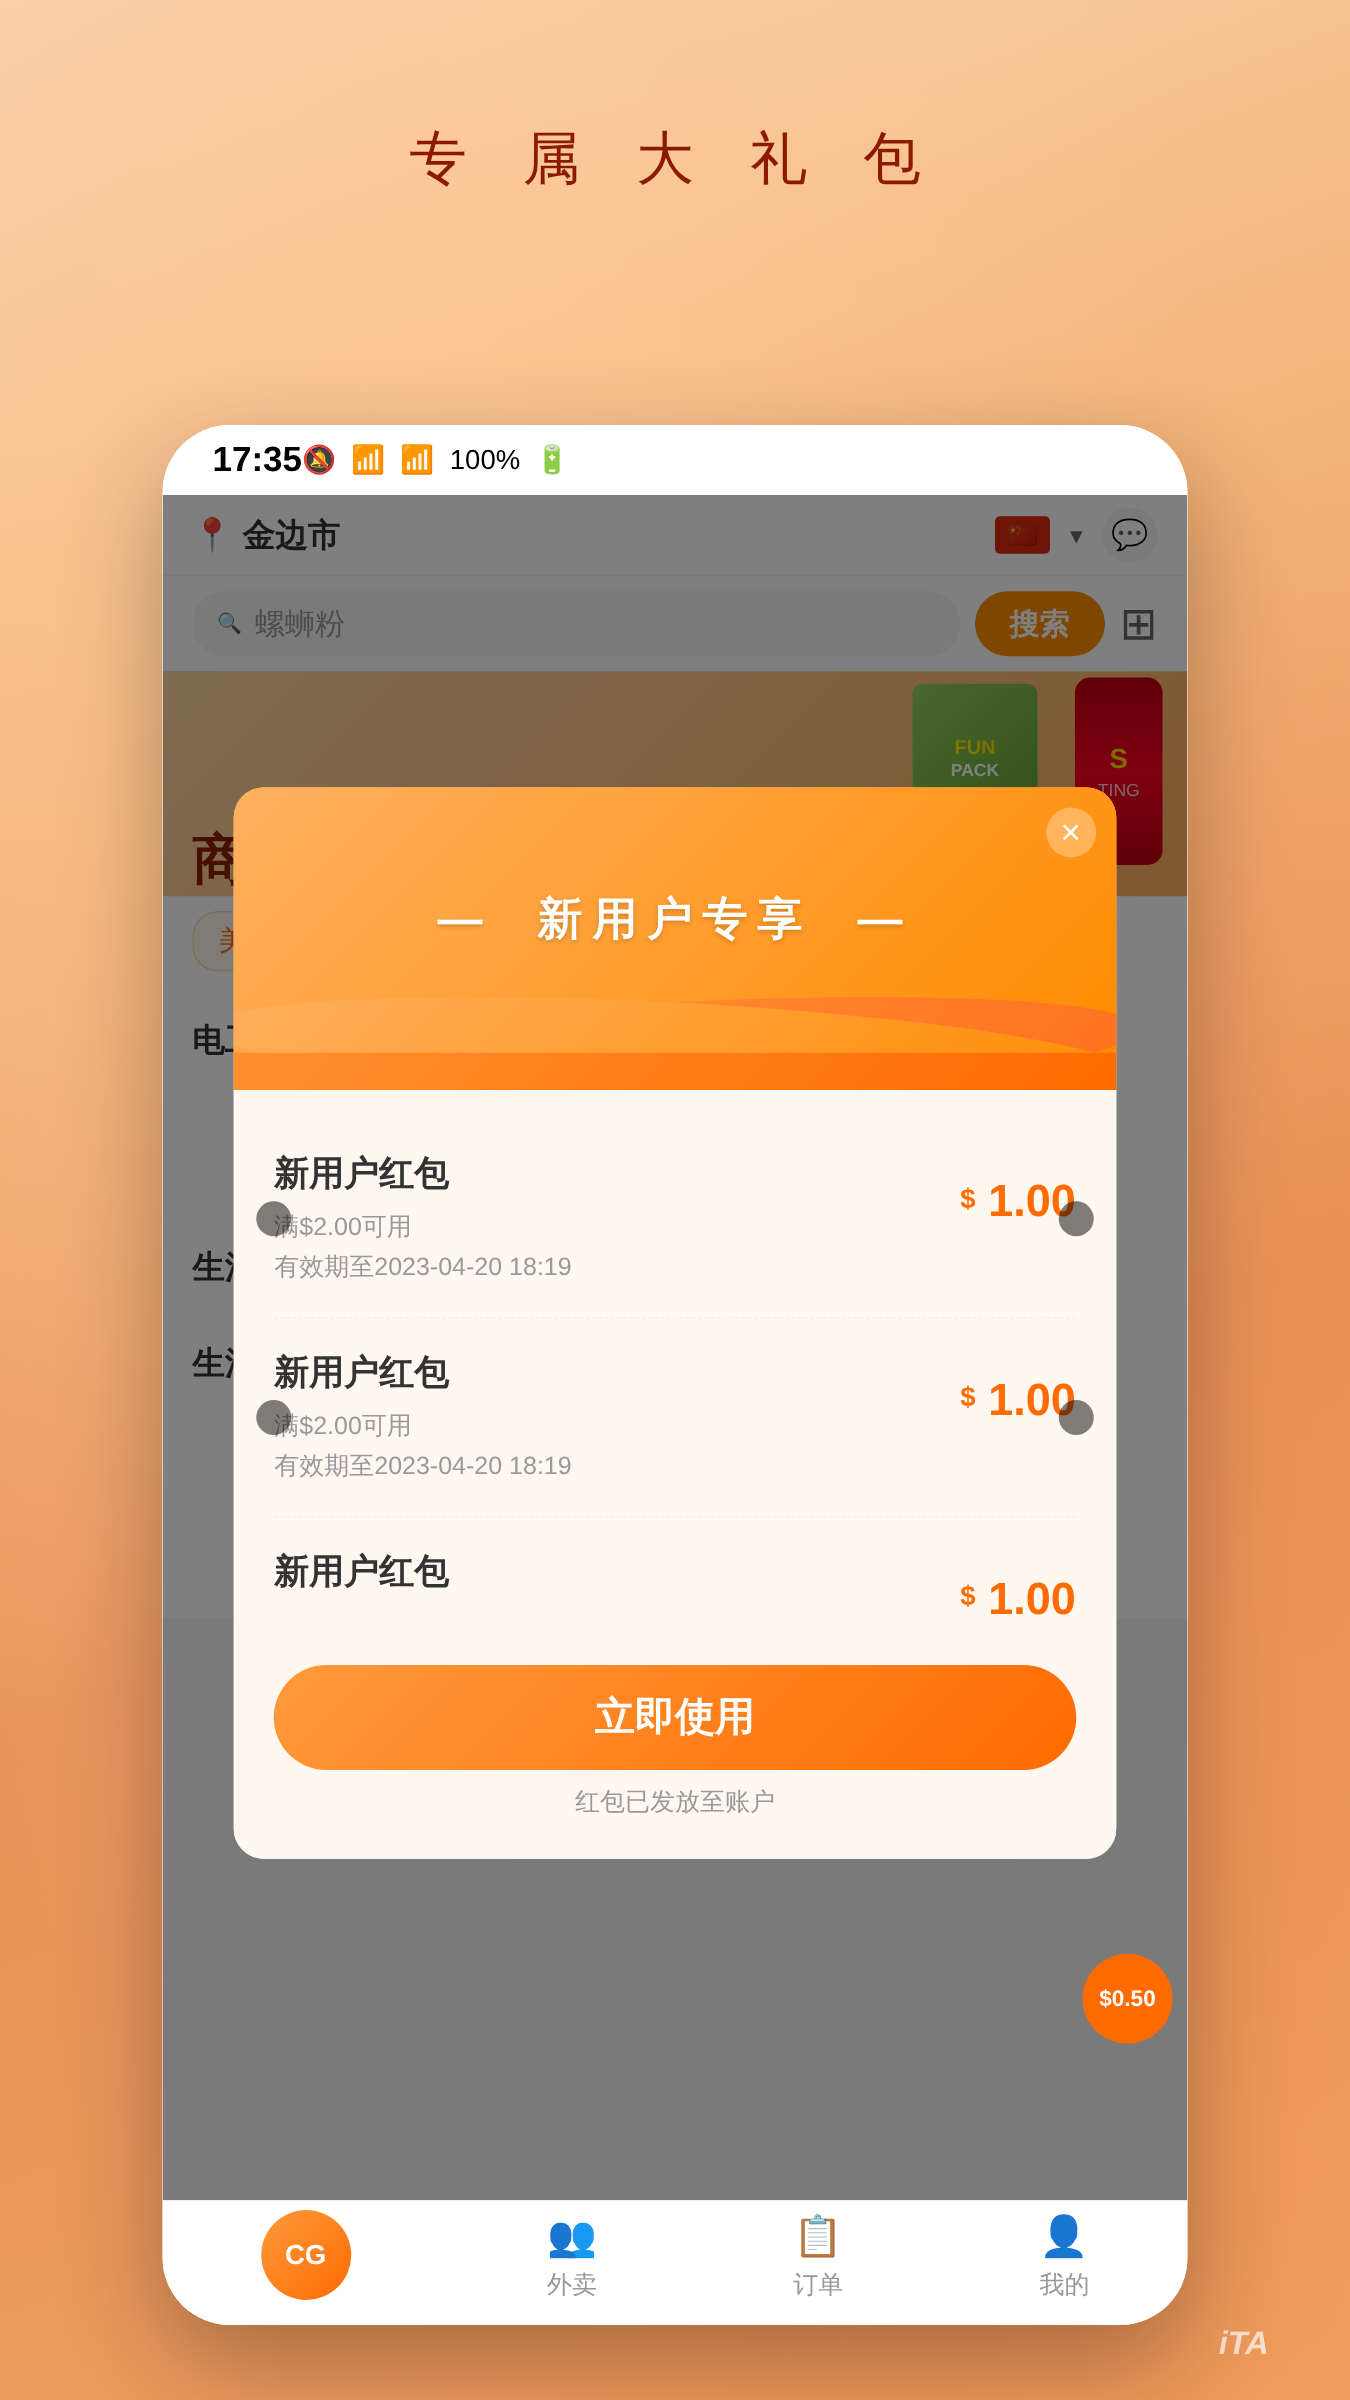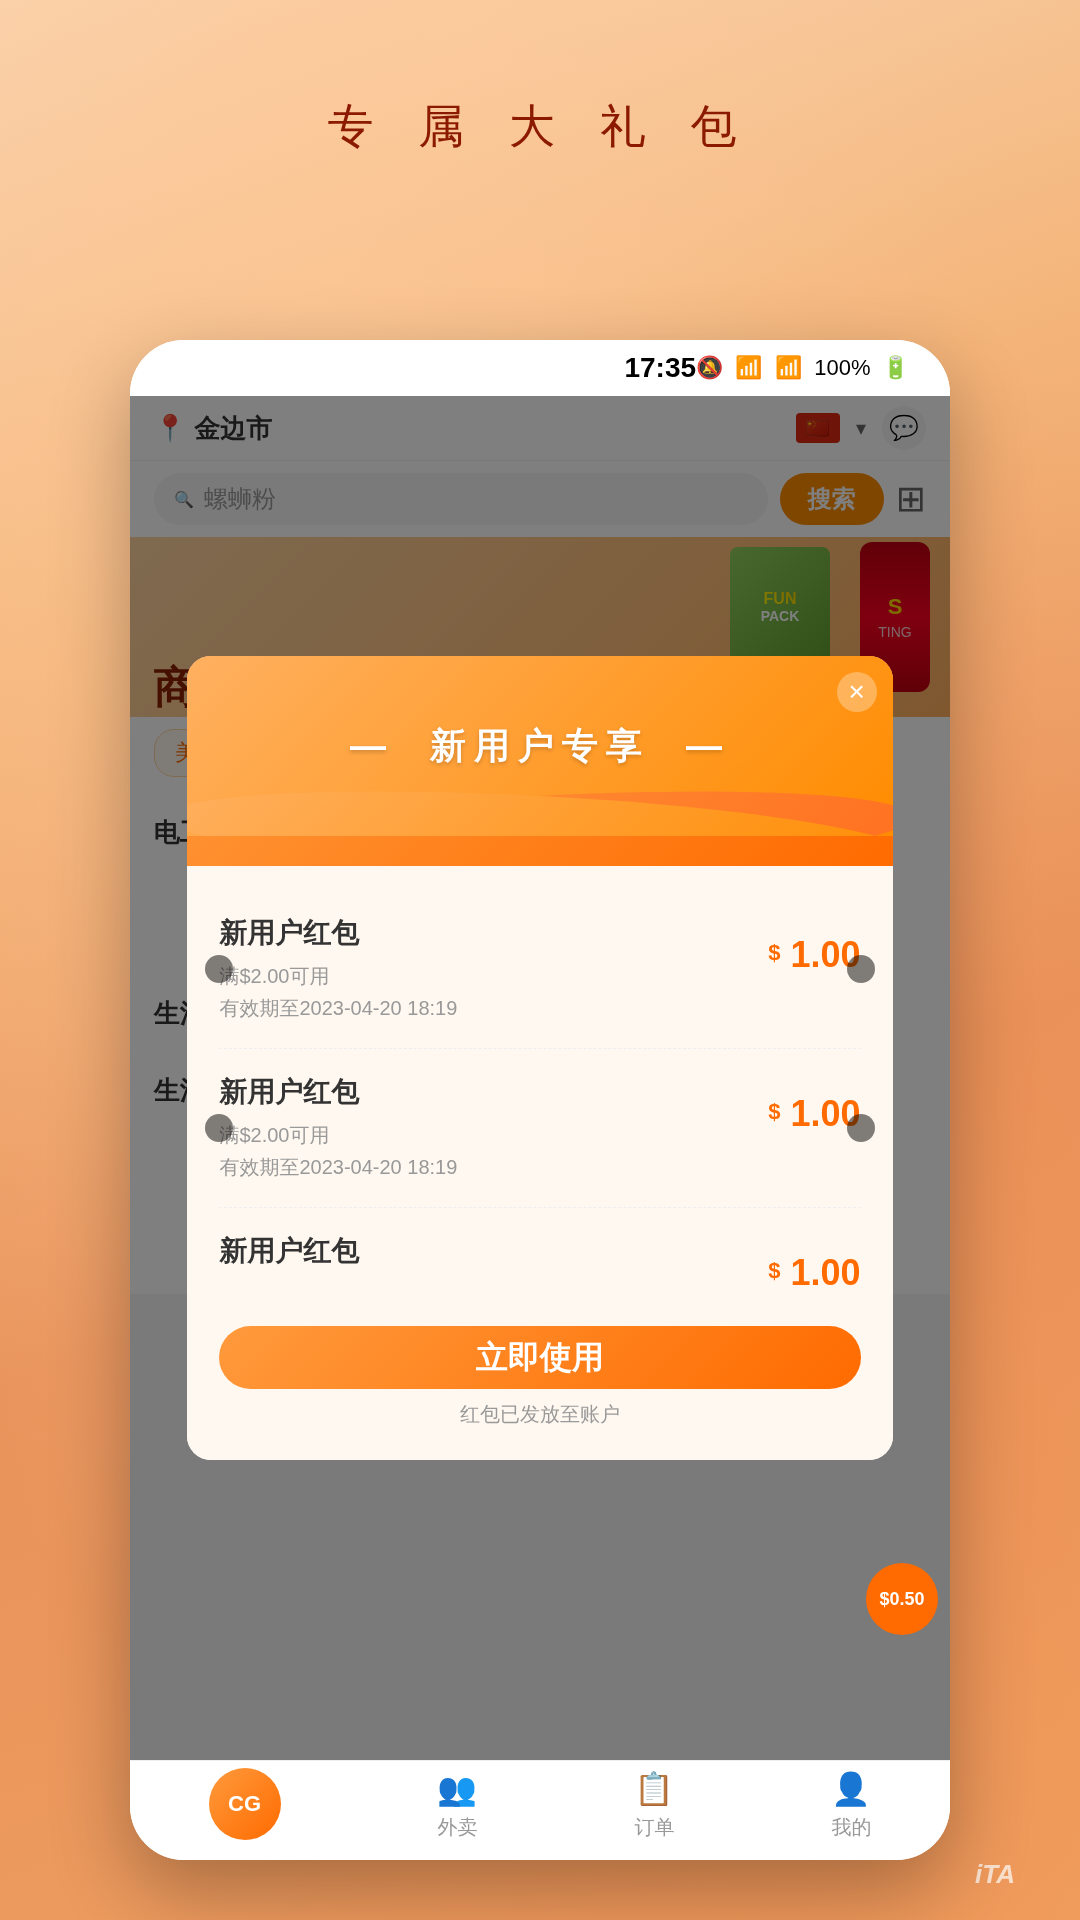--- a/index.html
+++ b/index.html
@@ -62,21 +62,21 @@
       overflow: hidden;
       z-index: 20;
     }
 
     
     .status-bar {
       background: #fff;
       height: 56px;
       display: flex;
       align-items: center;
-      justify-content: flex-end;
+      justify-content: flex-start;
       padding: 0 40px;
     }
 
     .status-time {
       font-size: 28px;
       font-weight: 600;
       color: #000;
     }
 
     .status-icons {
@@ -296,21 +296,21 @@
     
     .ticket-header {
       background: linear-gradient(135deg, #ff9a3c 0%, #ff6b00 100%);
       padding: 0 0 30px 0;
       border-radius: 24px 24px 0 0;
       position: relative;
     }
 
     .ticket-envelope {
       width: 100%;
-      height: 180px;
+      height: 212px;
       background: linear-gradient(135deg, #ffb060 0%, #ff8c00 100%);
       border-radius: 24px 24px 0 0;
       display: flex;
       align-items: center;
       justify-content: center;
       position: relative;
       overflow: hidden;
     }
 
     .ticket-envelope::before {
@@ -438,21 +438,21 @@
       display: inline-block;
     }
 
     
     .cta-btn {
       background: linear-gradient(135deg, #ff9a3c 0%, #ff6b00 100%);
       color: #fff;
       border: none;
       border-radius: 50px;
       width: 100%;
-      height: 63px;
+      height: 84px;
       font-size: 32px;
       font-weight: 700;
       margin-top: 8px;
       cursor: pointer;
       display: flex;
       align-items: center;
       justify-content: center;
     }
 
     .cta-hint {

